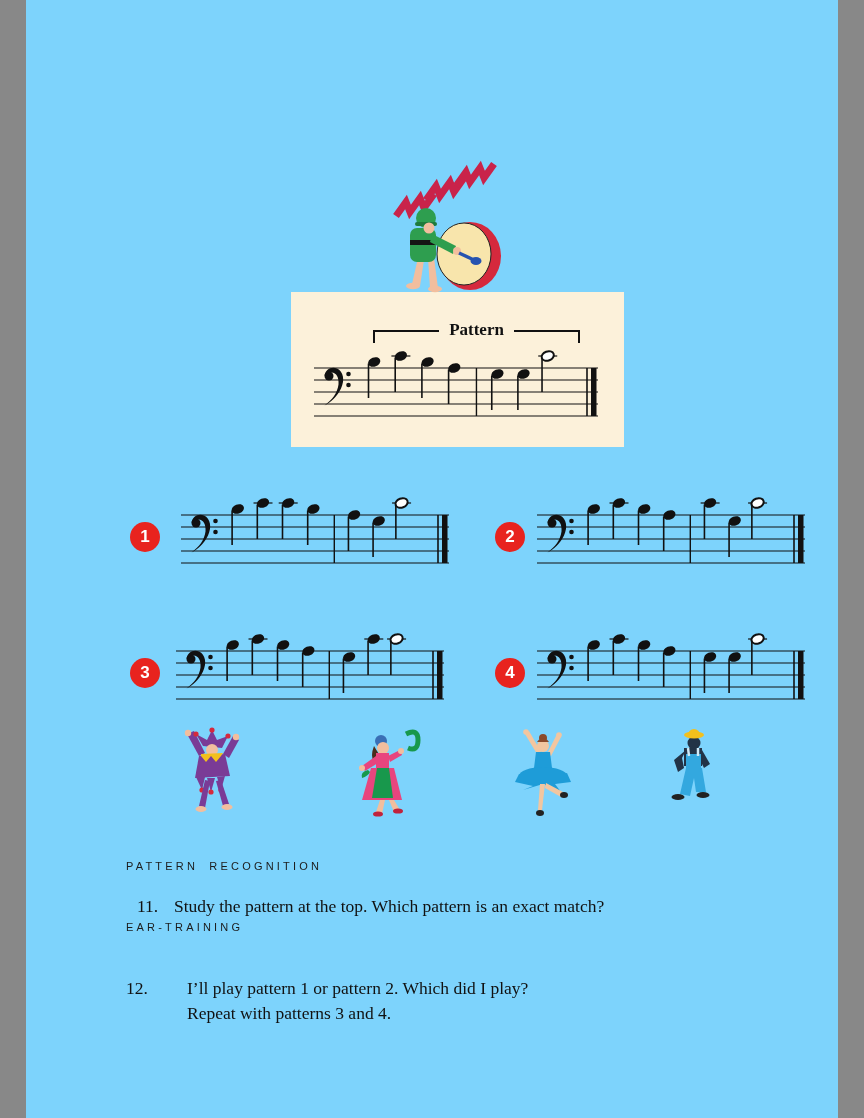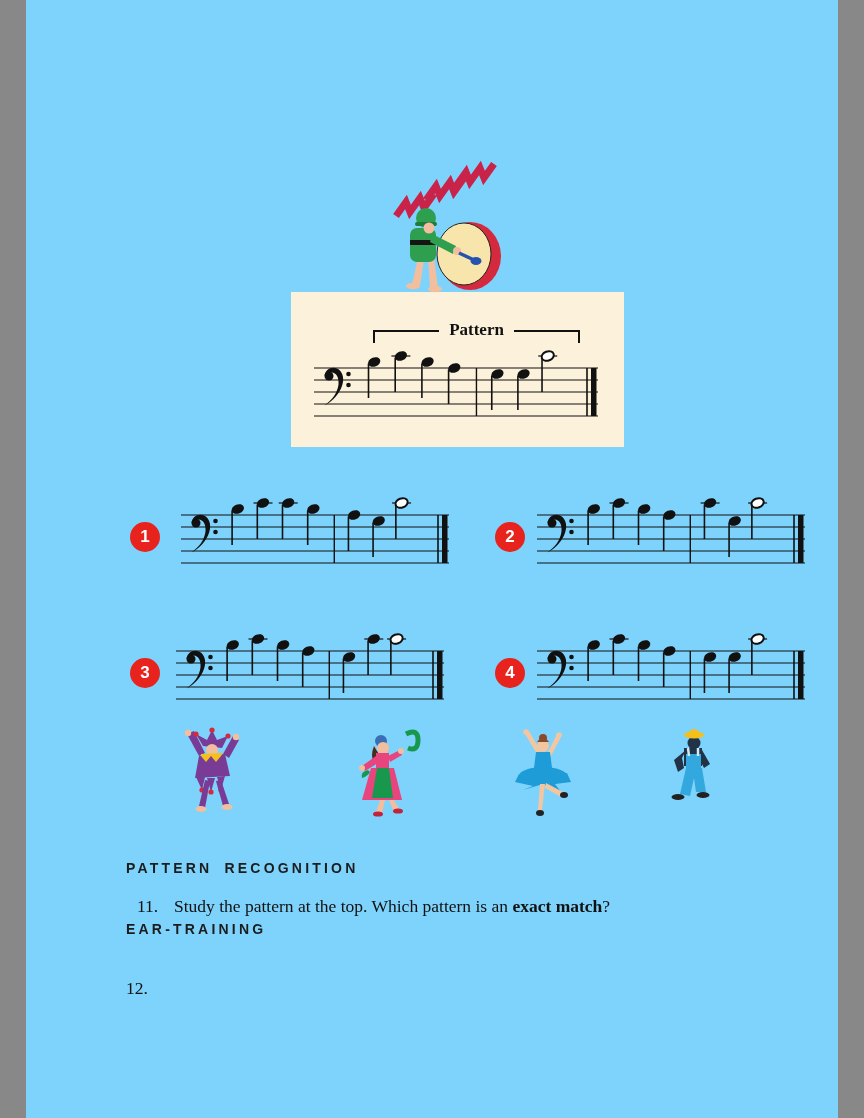--- a/index.html
+++ b/index.html
@@ -24,26 +24,26 @@
 
   .staffbox svg { display:block; }
 
   .badge {
     width:30px; height:30px; border-radius:50%;
     display:flex; align-items:center; justify-content:center;
     color:#fff; font-family:"Liberation Sans", sans-serif; font-weight:bold; font-size:17px;
   }
 
   .heading {
-    font-family:"Liberation Sans", sans-serif; font-size:14px; letter-spacing:3.2px;
-    word-spacing:5px; color:#1c1c1c; font-weight:700;
+    font-family:"Liberation Sans", sans-serif; font-size:11px; letter-spacing:3.2px;
+    word-spacing:5px; color:#1c1c1c; font-weight:400;
   }
   .question { font-size:17.5px; line-height:25px; display:flex; }
   .qnum { width:37px; flex:none; }
-  .qtext b { font-weight:bold; }
+  .qtext b { font-weight:normal; }
   #page-num { font-size:16px; }
 </style>
 </head>
 <body>
 
 <div id="page">
 
   <svg class="abs" style="left:356px; top:148px; z-index:2;" width="140" height="168" viewBox="0 0 140 168">
     <g fill="none" stroke="#C9234A" stroke-width="7" stroke-linejoin="miter">
       <polyline points="0,30 10,16 14,26 24,12 28,22 38,8" transform="translate(14,38)"></polyline>
@@ -415,16 +415,20 @@
 
   <div class="abs question" style="left:111px; top:894px; width:620px;">
     <span class="qnum">11.</span>
     <span class="qtext"><span>Study the pattern at the top. Which pattern is an </span><b>exact match</b><span>?</span></span>
   </div>
 
   <div class="abs heading" style="left:100px; top:921px;">EAR-TRAINING</div>
 
   <div class="abs question" style="left:100px; top:976px; width:620px;gap:24px;">
     <span class="qnum">12.</span>
+    <span class="qtext">
+      <span><span>I’ll play pattern </span><b>1</b><span> or pattern </span><b>2</b><span>. Which did I play?</span></span><br>
+      <span><span>Repeat with patterns </span><b>3</b><span> and </span><b>4</b><span>.</span></span>
+    </span>
   </div>
 
   <div id="page-num" class="abs" style="left:812px; top:1062px;">42</div>
 </div>
 
 </body></html>

